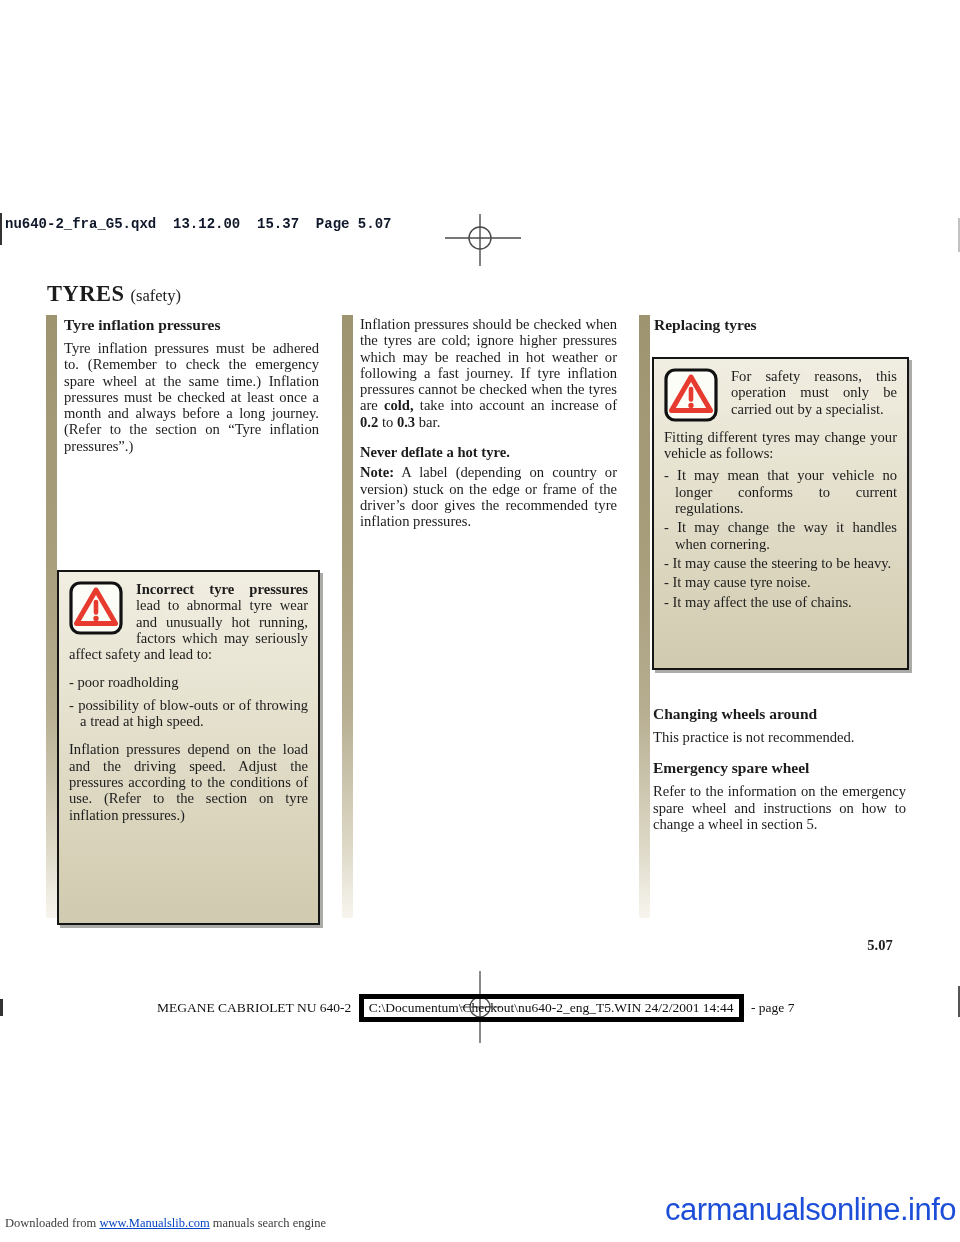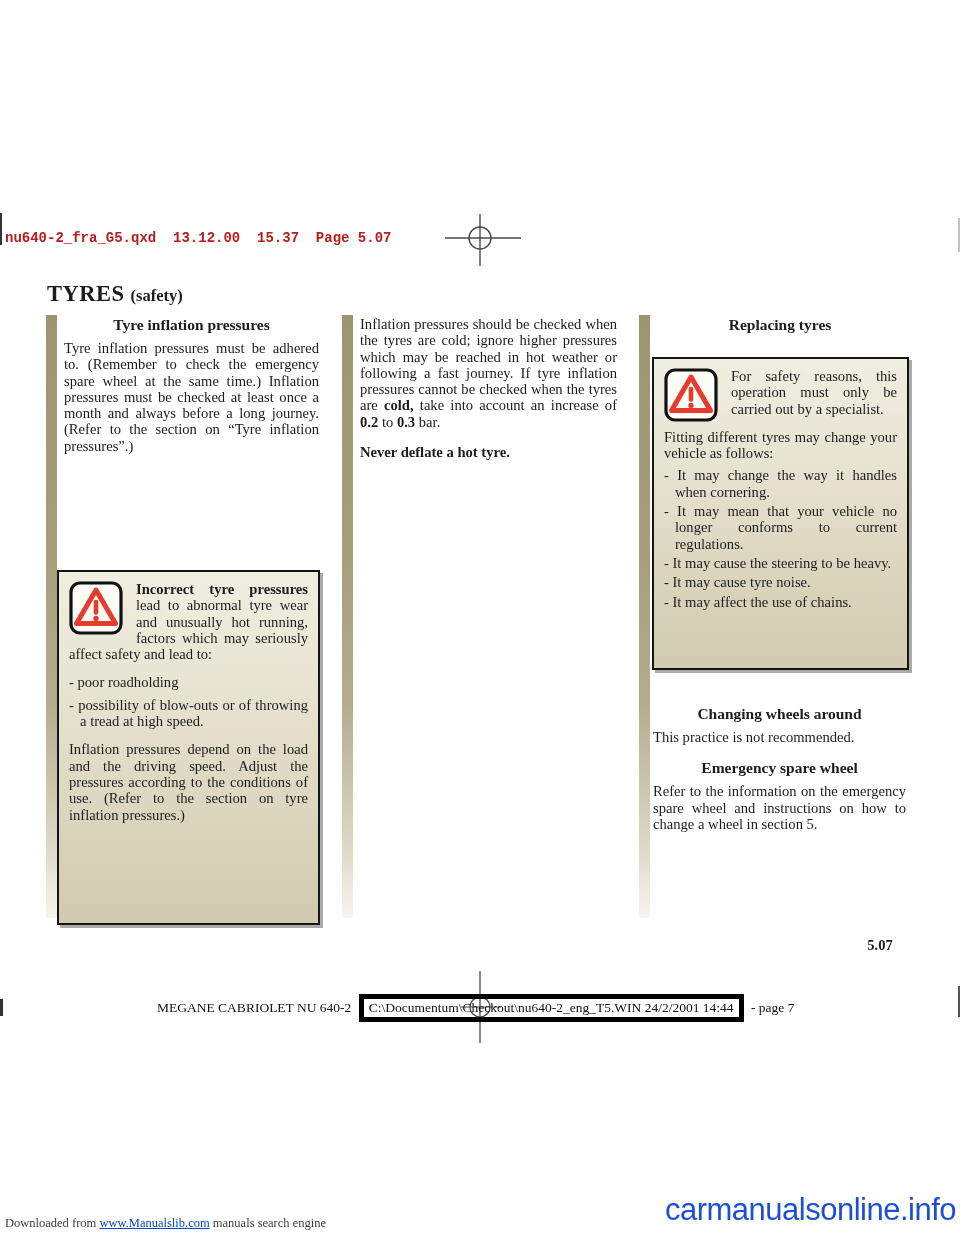--- a/index.html
+++ b/index.html
@@ -5,36 +5,36 @@
   html,body{margin:0;padding:0;}
   body{width:960px;height:1242px;position:relative;background:#ffffff;
        font-family:"Liberation Serif", serif;color:#1c1c1c;overflow:hidden;}
 
   
   .tick{position:absolute;background:#333;}
   .tick.light{background:#c2c2c2;}
   .crosshair{position:absolute;}
 
   
-  .slug{position:absolute;left:5px;top:230px;
+  .slug{position:absolute;left:5px;top:216px;
         font-family:"Liberation Mono","DejaVu Sans Mono",monospace;
-        font-size:14px;font-weight:bold;color:#b91c1c;white-space:pre;}
+        font-size:14px;font-weight:bold;color:#0f172a;white-space:pre;}
 
   
   .page-title{position:absolute;left:47px;top:281px;white-space:nowrap;}
   .page-title .main{font-size:22.5px;font-weight:bold;letter-spacing:.5px;}
-  .page-title .suffix{font-size:16.5px;font-weight:bold;margin-left:6px;}
+  .page-title .suffix{font-size:16.5px;font-weight:normal;margin-left:6px;}
 
   
   .accent-bar{position:absolute;top:315px;width:11px;height:603px;
       background:linear-gradient(180deg,#9e9470 0%,#a89e7c 40%,#b6ad90 65%,#ddd8c6 88%,#f7f5ee 100%);}
 
   
   .col{position:absolute;font-size:14.6px;line-height:16.3px;text-align:justify;}
-  .col h3{font-size:15.5px;line-height:17px;margin:0 0 7px 0;text-align:center;}
+  .col h3{font-size:15.5px;line-height:17px;margin:0 0 7px 0;text-align:left;}
   .col p{margin:0 0 14px 0;}
   b{font-weight:bold;}
 
   
   .warn-box{position:absolute;border:2px solid #151515;
       background:linear-gradient(180deg,#f1eee2 0%,#e7e3d1 35%,#d9d3bb 75%,#d0cab0 100%);
       box-shadow:3px 3px 0 rgba(70,68,60,.45);
       font-size:14.6px;line-height:16.3px;text-align:justify;
       padding:9px 10px 8px 10px;box-sizing:border-box;}
   .warn-box p{margin:0 0 12px 0;}
@@ -88,38 +88,39 @@
 <div class="accent-bar" style="left:639px;"></div>
 
 <div class="col" style="left:64px;top:316px;width:255px;">
   <h3>Tyre inflation pressures</h3>
   <p>Tyre inflation pressures must be adhered to. (Remember to check the emergency spare wheel at the same time.) Inflation pressures must be checked at least once a month and always before a long journey. (Refer to the section on “Tyre inflation pressures”.)</p>
 </div>
 
 <div class="col" style="left:360px;top:316px;width:257px;">
   <p><span>Inflation pressures should be checked when the tyres are cold; ignore higher pressures which may be reached in hot weather or following a fast journey. If tyre inflation pressures cannot be checked when the tyres are </span><b>cold,</b><span> take into account an increase of </span><b>0.2</b><span> to </span><b>0.3</b><span> bar.</span></p>
   <p style="margin-bottom:4px;"><b>Never deflate a hot tyre.</b></p>
+  <p><b>Note:</b><span> A label (depending on country or version) stuck on the edge or frame of the driver’s door gives the recommended tyre inflation pressures.</span></p>
 </div>
 
 <div class="col" style="left:654px;top:316px;width:252px;">
   <h3>Replacing tyres</h3>
 </div>
 
 <div class="warn-box" style="left:652px;top:357px;width:257px;height:313px;">
   <svg class="warn-icon" viewBox="0 0 54 54">
     <rect x="2" y="2" width="50" height="50" rx="9" fill="#fdfdf8" stroke="#111" stroke-width="3.2"></rect>
     <path d="M27 9 L46.5 42.5 L7.5 42.5 Z" fill="none" stroke="#e63b2e" stroke-width="5" stroke-linejoin="round"></path>
     <line x1="27" y1="21" x2="27" y2="31.5" stroke="#e63b2e" stroke-width="4.6" stroke-linecap="round"></line>
     <circle cx="27" cy="37.5" r="2.7" fill="#e63b2e"></circle>
   </svg>
   <p>For safety reasons, this operation must only be carried out by a specialist.</p>
   <p style="margin-bottom:6px;">Fitting different tyres may change your vehicle as follows:</p>
   <div class="bullets">
+    <div>- It may mean that your vehicle no longer conforms to current regulations.</div>
     <div>- It may change the way it handles when cornering.</div>
-    <div>- It may mean that your vehicle no longer conforms to current regulations.</div>
     <div>- It may cause the steering to be heavy.</div>
     <div>- It may cause tyre noise.</div>
     <div>- It may affect the use of chains.</div>
   </div>
 </div>
 
 <div class="warn-box" style="left:57px;top:570px;width:263px;height:355px;">
   <svg class="warn-icon" viewBox="0 0 54 54">
     <rect x="2" y="2" width="50" height="50" rx="9" fill="#fdfdf8" stroke="#111" stroke-width="3.2"></rect>
     <path d="M27 9 L46.5 42.5 L7.5 42.5 Z" fill="none" stroke="#e63b2e" stroke-width="5" stroke-linejoin="round"></path>

